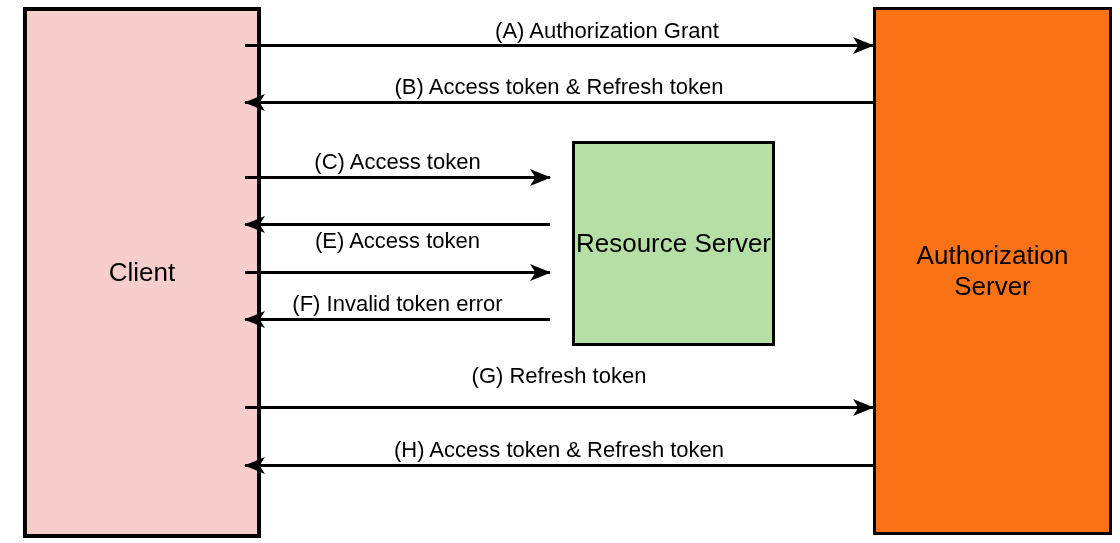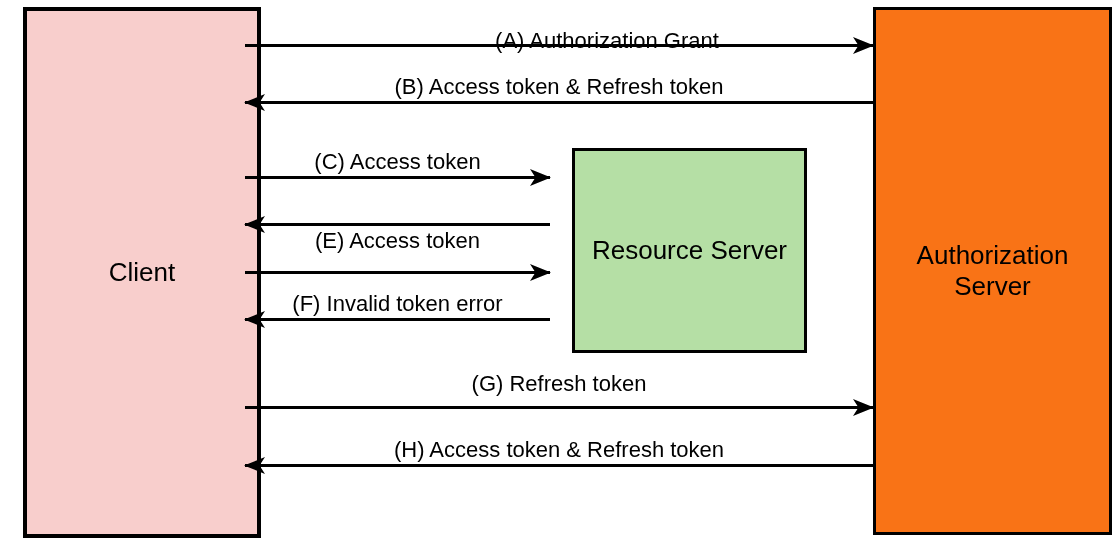--- a/index.html
+++ b/index.html
@@ -25,21 +25,21 @@
     justify-content: center;
     text-align: center;
     color: #000000;
   }
   .box-label {
     font-size: 26px;
     line-height: 31px;
     color: #000000;
   }
   .box.client            { left: 7px;   top: 7px;   width: 238px; height: 531px; border-width: 4px; margin-left: 16px; }
-  .box.resource-server   { left: 572px; top: 148px; width: 235px; height: 205px; }
+  .box.resource-server   { left: 572px; top: 141px; width: 203px; height: 205px; }
   .box.authorization-server { left: 873px; top: 7px; width: 239px; height: 528px; }
   .box.authorization-server .box-label { max-width: 185px; }
 
   
   .arrow-line {
     position: absolute;
     height: 3px;
     background: #000000;
   }
   .arrow-head {
@@ -63,27 +63,27 @@
     line-height: 24px;
     text-align: center;
     color: #000000;
     white-space: nowrap;
   }
   
   .span-long  { left: 245px; width: 628px; }
   
   .span-short { left: 245px; width: 305px; }
 
-  .line-a { top: 44px; }  .label-a { top: 29px; padding-left: 48px; }
+  .line-a { top: 44px; }  .label-a { top: 19px; padding-left: 48px; }
   .line-b { top: 101px; } .label-b { top: 75px; }
   .line-c { top: 176px; } .label-c { top: 150px; }
   .line-d { top: 223px; } .label-d { top: 197px; }
   .line-e { top: 271px; } .label-e { top: 229px; text-align: center; }
   .line-f { top: 318px; } .label-f { top: 292px; }
-  .line-g { top: 406px; } .label-g { top: 372px; }
+  .line-g { top: 406px; } .label-g { top: 364px; }
   .line-h { top: 464px; } .label-h { top: 438px; }
 </style>
 </head>
 <body>
 
 <div class="canvas">
 
   <div class="box client" style="background-color: rgb(248, 206, 204);">
     <span class="box-label">Client</span>
   </div>

